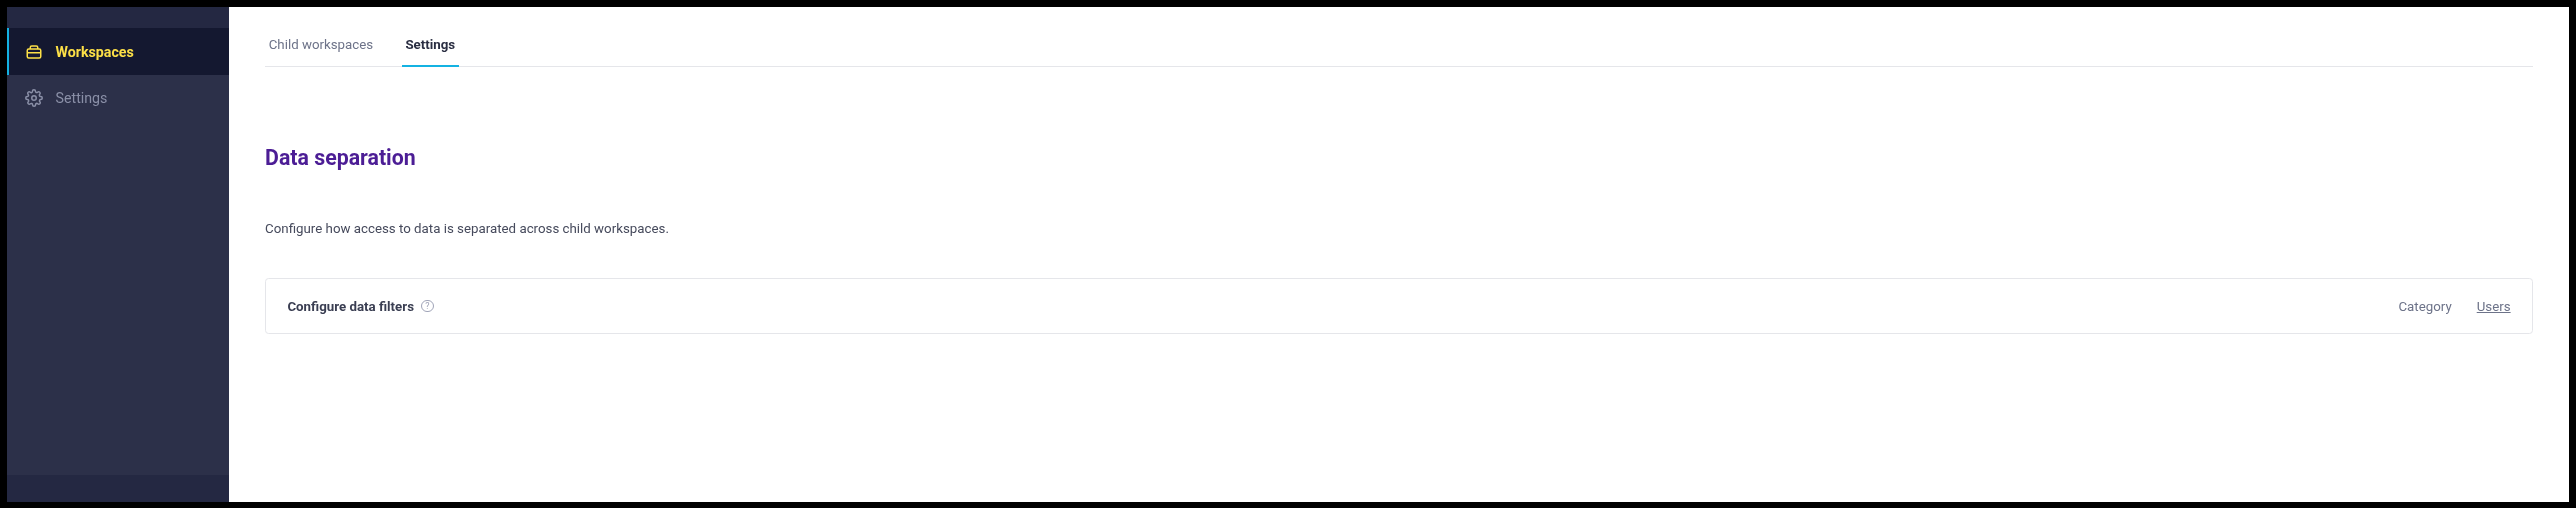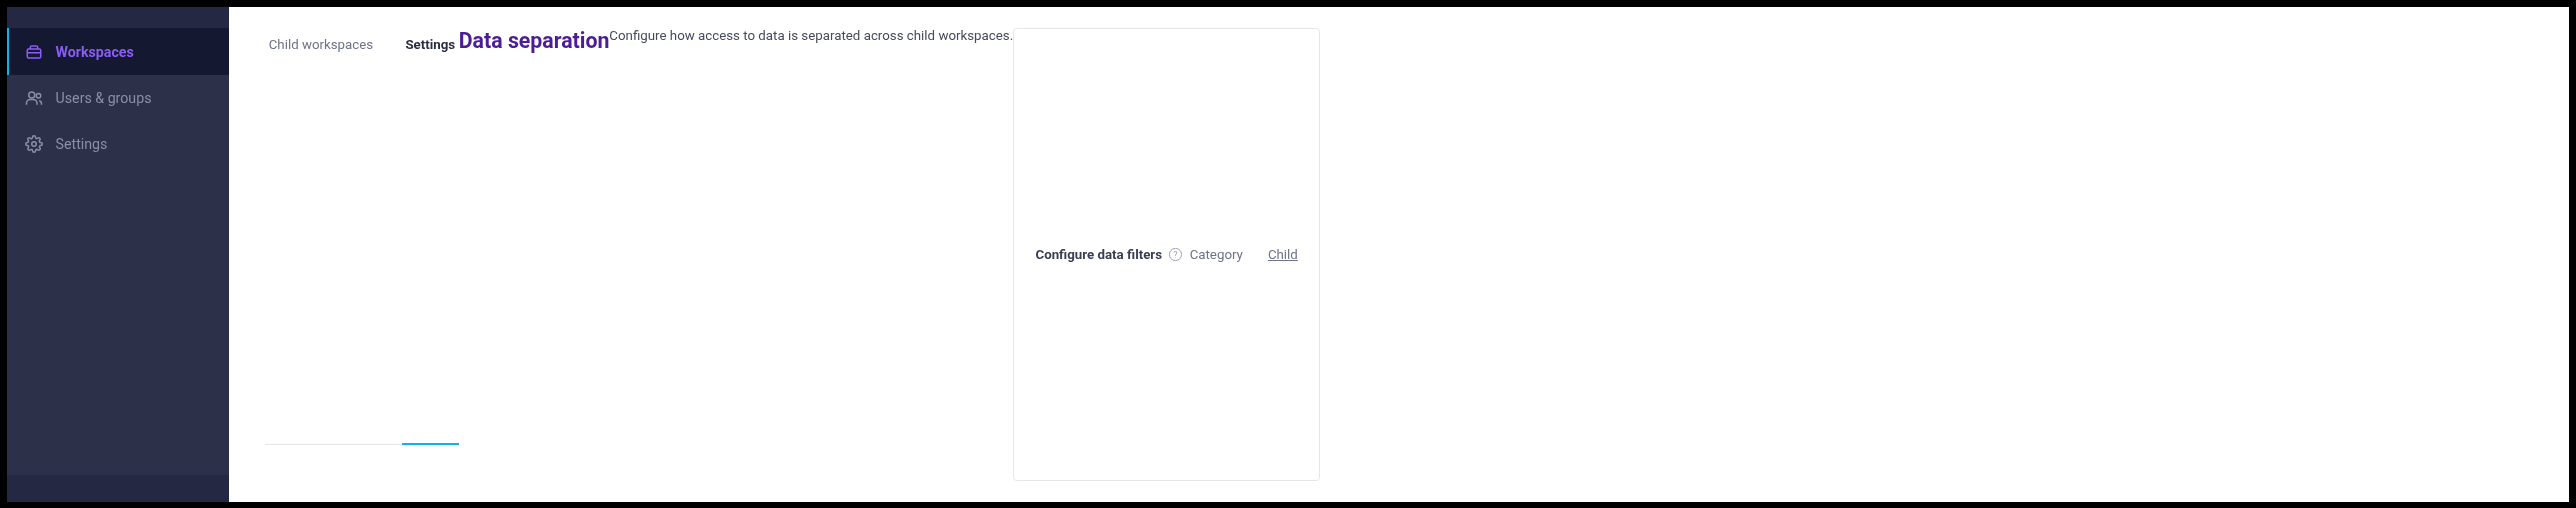--- a/index.html
+++ b/index.html
@@ -35,21 +35,21 @@
       align-items: center;
       padding: 14.2px 16px;
       color: #8a8fa7;
       cursor: pointer;
       font-size: 14.2px;
       gap: 12.5px;
       border-left: 2.7px solid transparent;
     }
     .sidebar-item.active {
       background: #141830;
-      color: #8b5cf6;
+      color: #fde047;
       font-weight: 700;
       border-left: 2.7px solid #14b2e2;
     }
     .sidebar-item .icon {
       width: 18px;
       height: 18px;
       display: flex;
       align-items: center;
       justify-content: center;
       flex-shrink: 0;
@@ -63,21 +63,22 @@
     }
     .sidebar-footer {
       height: 27px;
       background: #242842;
     }
     .main {
       flex: 1;
       background: #fff;
       padding: 21.3px 36px;
       display: flex;
-      flex-direction: row;
+      flex-direction: column;
+      gap: 42px;
     }
     .tabs {
       display: flex;
       border-bottom: 0.9px solid #e5e6ea;
       gap: 25px;
       margin-bottom: 36px;
     }
     .tab {
       padding: 9px 3.6px 12.5px 3.6px;
       color: #6d7389;
@@ -159,31 +160,20 @@
         <svg viewBox="0 0 24 24" fill="none" stroke="currentColor" stroke-width="2">
           <rect x="3" y="8" width="18" height="12" rx="2"></rect>
           <path d="M7 8V6a2 2 0 0 1 2-2h6a2 2 0 0 1 2 2v2"></path>
           <line x1="3" y1="13" x2="21" y2="13"></line>
         </svg>
       </span>
       <span>Workspaces</span>
     </div>
 
 
-    <div class="sidebar-item">
-      <span class="icon">
-        <svg viewBox="0 0 24 24" fill="none" stroke="currentColor" stroke-width="2">
-          <circle cx="9" cy="8" r="4"></circle>
-          <path d="M2 21v-2a5 5 0 0 1 5-5h4a5 5 0 0 1 5 5v2"></path>
-          <circle cx="18" cy="9" r="3"></circle>
-          <path d="M22 21v-1.5a4 4 0 0 0-3-3.85"></path>
-        </svg>
-      </span>
-      <span>Users &amp; groups</span>
-    </div>
 
     <div class="sidebar-item">
       <span class="icon">
         <svg viewBox="0 0 24 24" fill="none" stroke="currentColor" stroke-width="2">
           <circle cx="12" cy="12" r="3"></circle>
           <path d="M19.4 15a1.65 1.65 0 0 0 .33 1.82l.06.06a2 2 0 1 1-2.83 2.83l-.06-.06a1.65 1.65 0 0 0-1.82-.33 1.65 1.65 0 0 0-1 1.51V21a2 2 0 1 1-4 0v-.09a1.65 1.65 0 0 0-1-1.51 1.65 1.65 0 0 0-1.82.33l-.06.06a2 2 0 1 1-2.83-2.83l.06-.06a1.65 1.65 0 0 0 .33-1.82 1.65 1.65 0 0 0-1.51-1H3a2 2 0 1 1 0-4h.09a1.65 1.65 0 0 0 1.51-1 1.65 1.65 0 0 0-.33-1.82l-.06-.06a2 2 0 1 1 2.83-2.83l.06.06a1.65 1.65 0 0 0 1.82.33h0a1.65 1.65 0 0 0 1-1.51V3a2 2 0 1 1 4 0v.09a1.65 1.65 0 0 0 1 1.51h0a1.65 1.65 0 0 0 1.82-.33l.06-.06a2 2 0 1 1 2.83 2.83l-.06.06a1.65 1.65 0 0 0-.33 1.82v0a1.65 1.65 0 0 0 1.51 1H21a2 2 0 1 1 0 4h-.09a1.65 1.65 0 0 0-1.51 1z"></path>
         </svg>
       </span>
       <span>Settings</span>
     </div>
@@ -205,18 +195,18 @@
     <h2 class="section-title">Data separation</h2>
     <p class="section-desc">Configure how access to data is separated across child workspaces.</p>
 
     <div class="card">
       <div class="card-left">
         <span class="card-title">Configure data filters</span>
         <span class="help-icon">?</span>
       </div>
       <div class="card-right">
         <span class="card-label">Category</span>
-        <a class="card-link">Child</a>
+        <a class="card-link">Users</a>
       </div>
     </div>
   </div>
 </div>
 
 
 </body></html>

